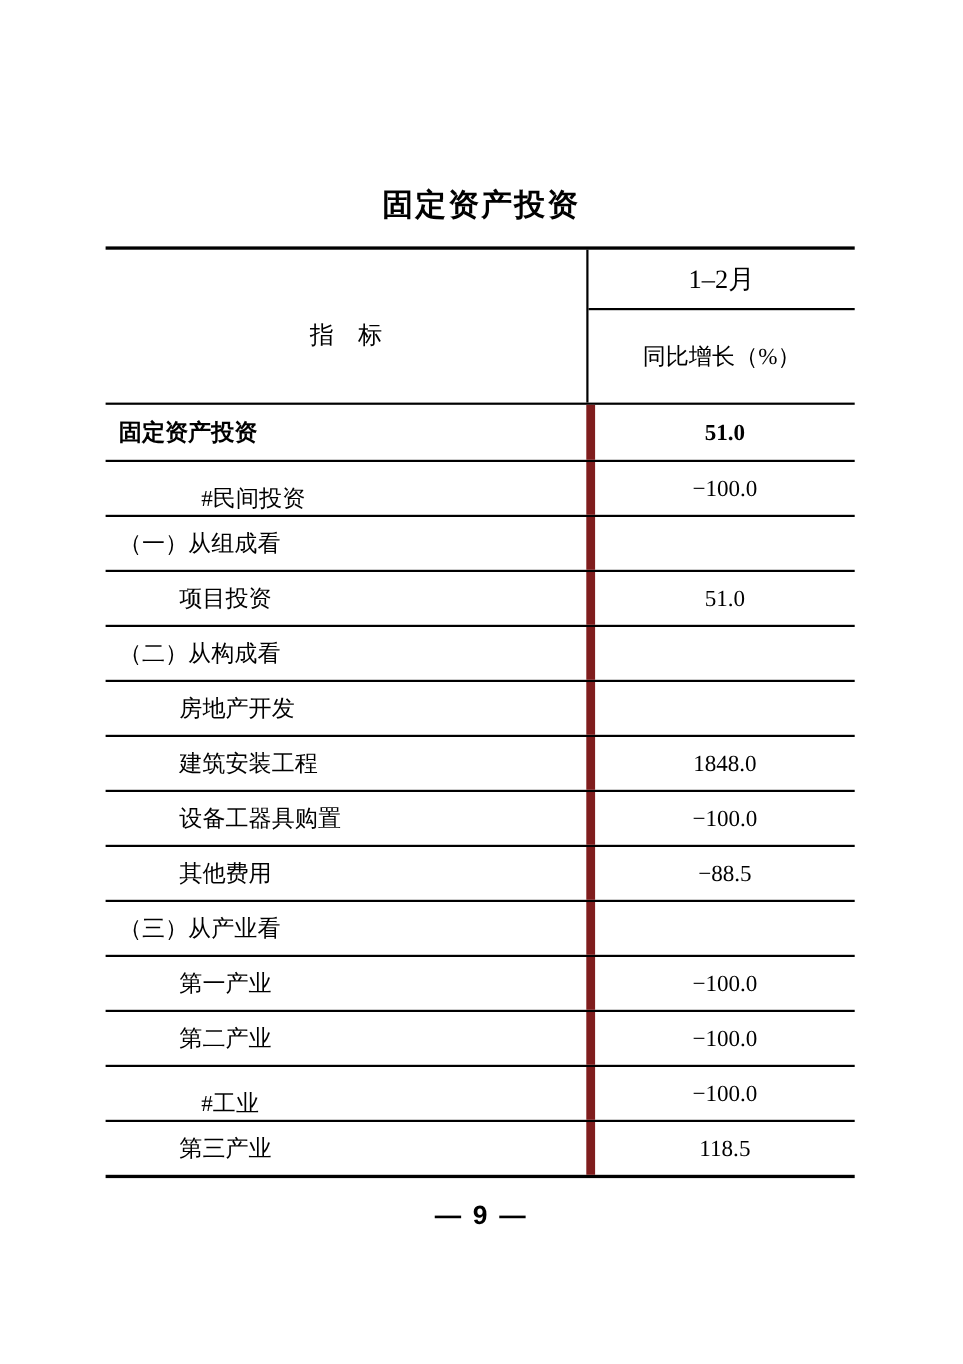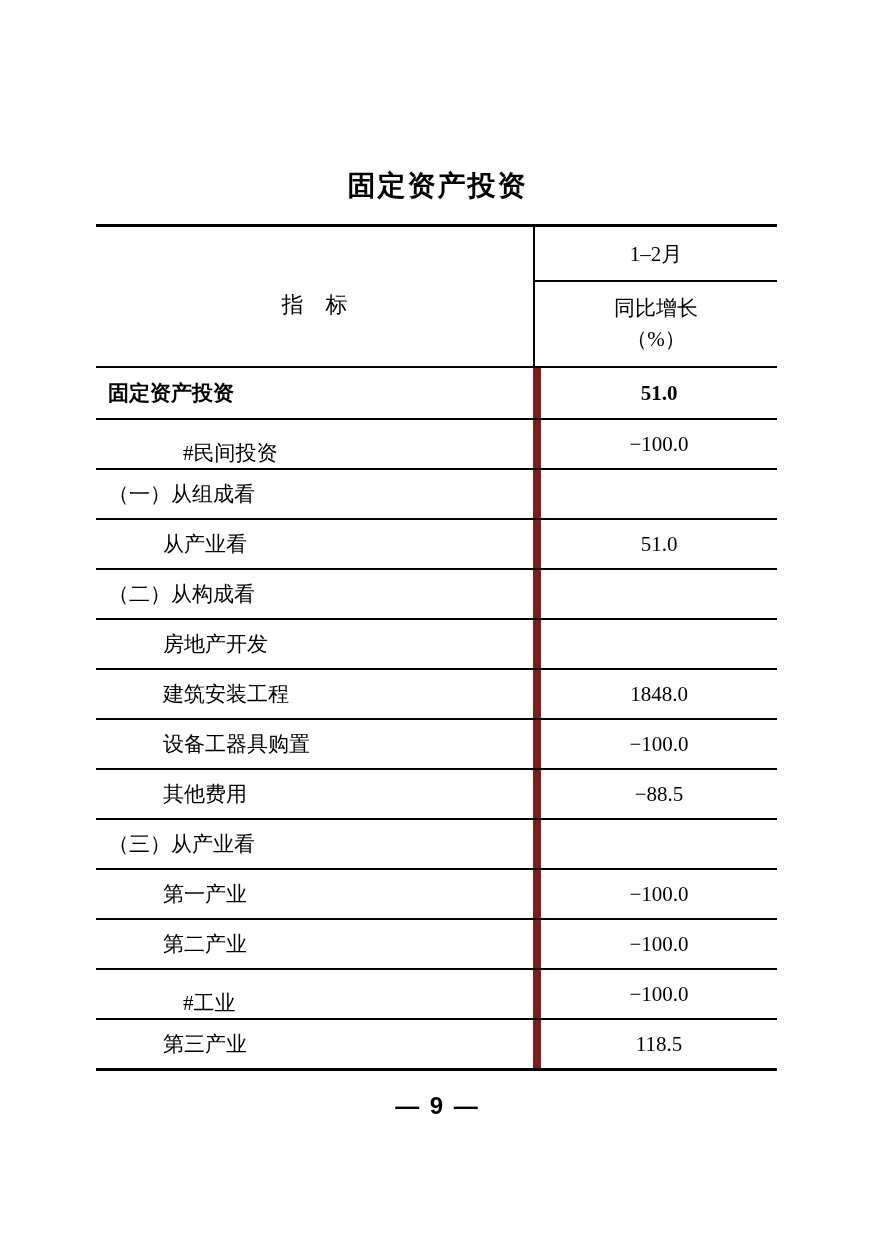--- a/index.html
+++ b/index.html
@@ -24,24 +24,24 @@
   .indicator-header{
     width:437px;display:flex;align-items:center;justify-content:center;
     font-size:22px;box-sizing:border-box;margin-top:16px;
   }
   .right-header{
     flex:1;display:flex;flex-direction:column;
     border-left:2px solid #000;box-sizing:border-box;
   }
   .period-cell{
     height:55px;display:flex;align-items:center;justify-content:center;
-    border-bottom:2px solid #000;font-size:21px;box-sizing:border-box;
+    border-bottom:2px solid #000;font-size:24px;box-sizing:border-box;
   }
   .metric-cell{
-    flex:1;display:flex;flex-direction:column;align-items:center;justify-content:center;
+    flex:1;display:flex;flex-direction:row;align-items:center;justify-content:center;
     font-size:21px;line-height:31px;
   }
   .trow{
     display:flex;height:50px;box-sizing:border-box;
   }
   .trow + .trow{border-top:2px solid #000;}
   .label-cell{
     width:437px;display:flex;align-items:center;
     font-size:21px;box-sizing:border-box;
   }
@@ -82,21 +82,21 @@
   </div>
   <div class="trow">
     <div class="label-cell indent-2">#民间投资</div>
     <div class="value-cell">−100.0</div>
   </div>
   <div class="trow">
     <div class="label-cell indent-0">（一）从组成看</div>
     <div class="value-cell"></div>
   </div>
   <div class="trow">
-    <div class="label-cell indent-1">从产业看</div>
+    <div class="label-cell indent-1">项目投资</div>
     <div class="value-cell">51.0</div>
   </div>
   <div class="trow">
     <div class="label-cell indent-0">（二）从构成看</div>
     <div class="value-cell"></div>
   </div>
   <div class="trow">
     <div class="label-cell indent-1">房地产开发</div>
     <div class="value-cell"></div>
   </div>

